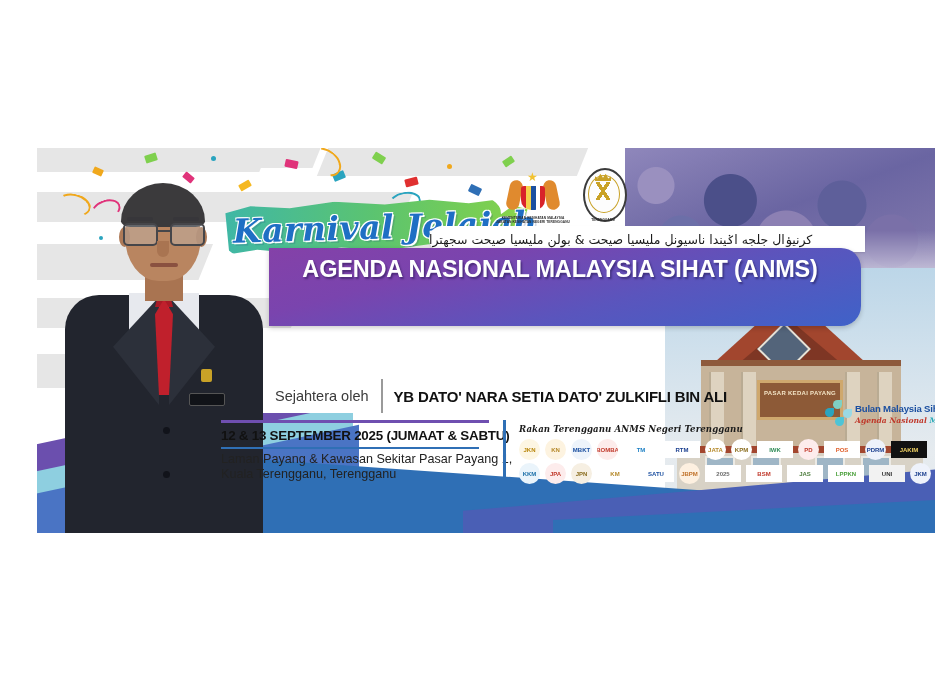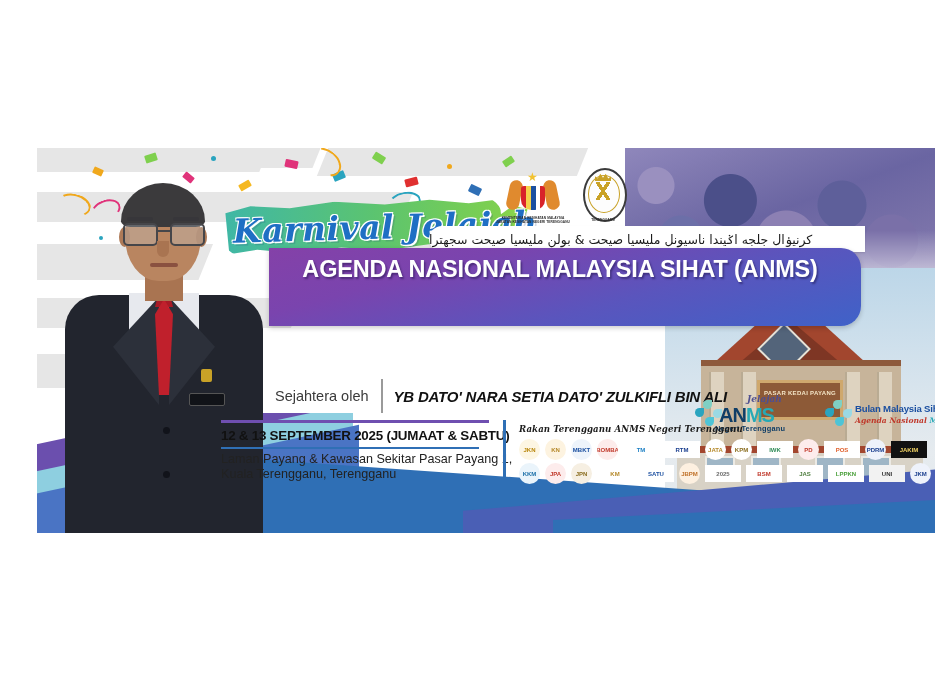--- a/index.html
+++ b/index.html
@@ -177,21 +177,21 @@
     background:linear-gradient(180deg,#fbc52a 0%,#f0a81c 100%);
     box-shadow:0 2px 3px rgba(0,0,0,.22);
     display:flex;align-items:center;justify-content:center;
   }
   .pill span{color:#15164a;font-weight:bold;font-size:15.5px;white-space:nowrap;}
 
   
   .perasmian{position:absolute;left:242px;top:228px;width:470px;height:40px;display:flex;align-items:center;}
   .perasmian .lead{font-size:14.5px;color:#3a3a3a;padding-right:12px;white-space:nowrap;}
   .perasmian .sep{width:2px;height:34px;background:#9a9a9a;margin-right:11px;}
-  .perasmian .who{display:flex;flex-direction:row;justify-content:center;font-style:italic;}
+  .perasmian .who{display:flex;flex-direction:row;justify-content:center;}
   .perasmian .name{font-size:15px;font-weight:bold;color:#111111;letter-spacing:-.2px;white-space:nowrap;}
   .perasmian .role{font-size:13px;color:#3d3d3d;white-space:nowrap;margin-top:1px;}
 
   
   .eventlogos{position:absolute;left:660px;top:248px;width:240px;height:40px;}
   .lg{position:absolute;top:0;height:40px;}
   .lg-anms{left:0;width:118px;}
   .lg-bmss{left:130px;width:110px;}
   .flower{position:absolute;width:9px;height:9px;border-radius:50% 0 50% 50%;background:#2aa4bf;}
   .anms-word{position:absolute;left:26px;top:8px;font-size:20px;font-weight:bold;color:#0f3d66;letter-spacing:-1px;}
@@ -364,29 +364,20 @@
 
     <div class="perasmian">
       <div class="lead">Sejahtera oleh</div>
       <div class="sep"></div>
       <div class="who">
         <div class="name">YB DATO' NARA SETIA DATO' ZULKIFLI BIN ALI</div>
       </div>
     </div>
 
     <div class="eventlogos">
-      <div class="lg lg-anms">
-        <div class="flower" style="left:2px;top:12px;background:#2aa4bf;"></div>
-        <div class="flower" style="left:10px;top:4px;background:#7fd0c4;"></div>
-        <div class="flower" style="left:12px;top:21px;background:#4ec4d6;"></div>
-        <div class="flower" style="left:20px;top:13px;background:#9ad9e4;"></div>
-        <div class="anms-jelajah">Jelajah</div>
-        <div class="anms-word"><span>AN</span><span class="anms-ms">MS</span></div>
-        <div class="anms-sub">Negeri Terengganu</div>
-      </div>
       <div class="lg lg-bmss">
         <div class="flower" style="left:2px;top:12px;background:#2aa4bf;"></div>
         <div class="flower" style="left:10px;top:4px;background:#7fd0c4;"></div>
         <div class="flower" style="left:12px;top:21px;background:#4ec4d6;"></div>
         <div class="flower" style="left:20px;top:13px;background:#9ad9e4;"></div>
         <div class="bmss-t1">Bulan Malaysia Sihat Sejahtera</div>
         <div class="bmss-t2"><span>Agenda Nasional </span><em>Malaysia Sihat</em></div>
       </div>
     </div>
 

